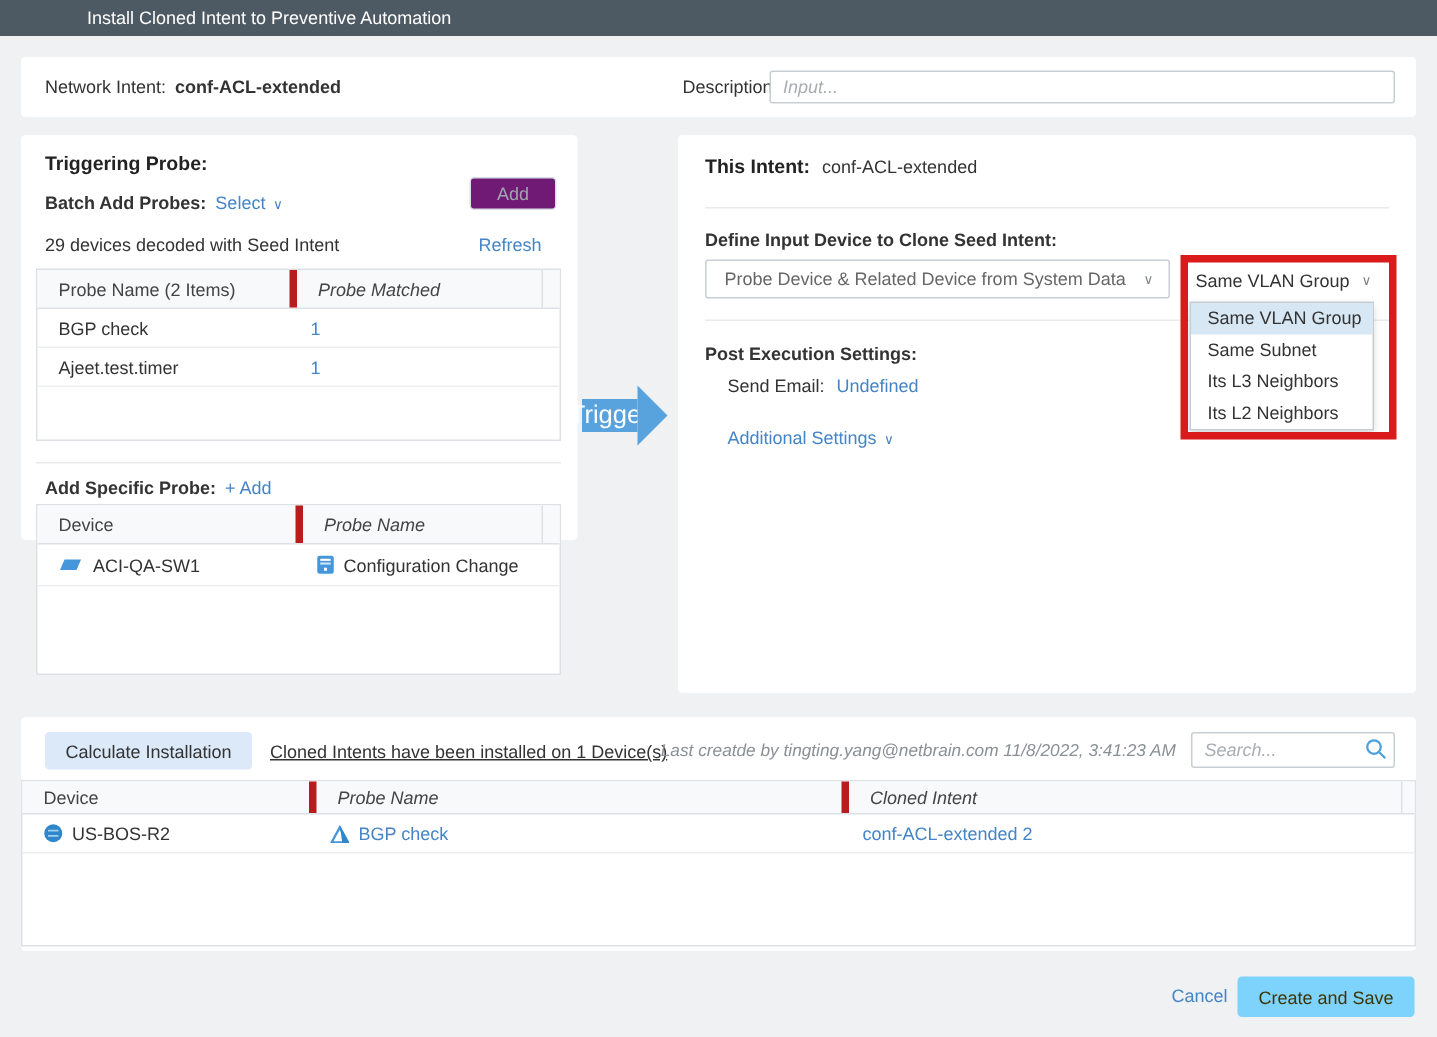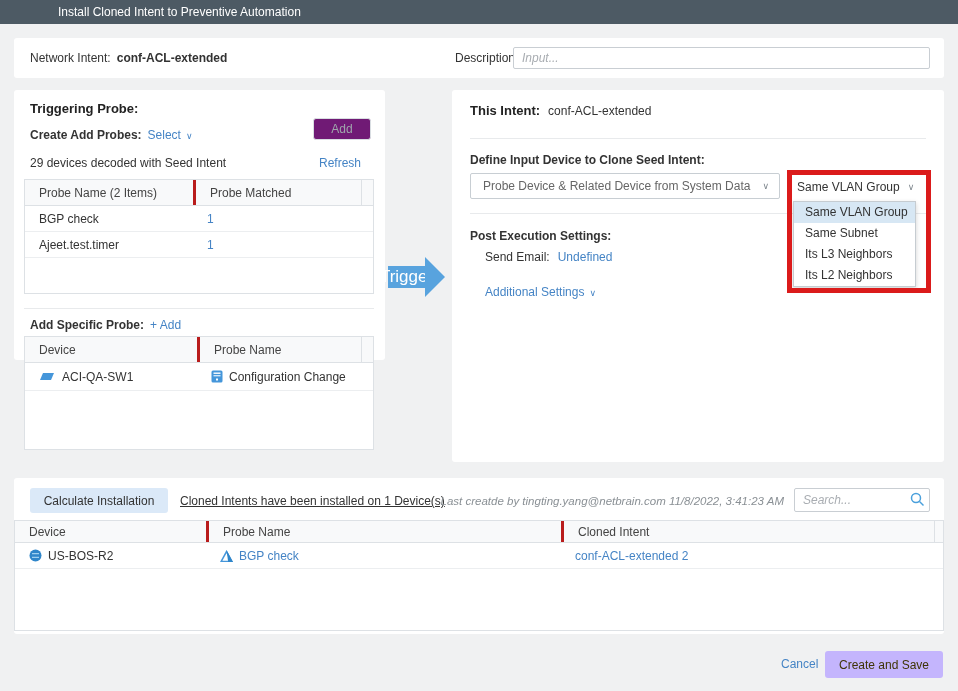--- a/index.html
+++ b/index.html
@@ -22,31 +22,31 @@
   .sec-title { font-weight:bold; font-size:13px; color:#222; }
   .link { color:#4584c5; cursor:pointer; }
   .chev { font-size:9px; margin-left:5px; }
   .chev.gray { color:#7d858c; }
   .divider { position:absolute; height:1px; background:#e8eaec; }
 
   
   .tbl { position:absolute; border:1px solid #dde1e5; box-sizing:border-box; background:#fff; }
   .thead { display:flex; background:#f8f9fa; border-bottom:1px solid #dde1e5; box-sizing:border-box; color:#444; }
   .th { display:flex; align-items:center; padding-left:14px; box-sizing:border-box; height:100%; }
-  .th.sep { border-left:3px solid #b91c1c; }
+  .th.sep { border-left:5px solid #b91c1c;font-style:italic; }
   .strip { margin-left:auto; border-left:1px solid #dde1e5; height:100%; box-sizing:border-box; }
   .tr { display:flex; align-items:center; border-bottom:1px solid #ecueef0; border-bottom:1px solid #eceef0; box-sizing:border-box; }
   .td { display:flex; align-items:center; padding-left:14px; box-sizing:border-box; gap:6px; }
 
   
   .btn { display:flex; align-items:center; justify-content:center; border-radius:3px; cursor:pointer; box-sizing:border-box; }
   .btn-add { position:absolute; left:299px; top:28px; width:58px; height:22px;
              background:#701a75; border:1px solid #d9dee2; color:#9fa6ac; }
   .btn-calc { position:absolute; left:16px; top:10px; width:138px; height:25px; background:#dbe9f8; color:#333; }
-  .btn-yellow { position:absolute; left:825px; top:651px; width:118px; height:27px; background:#c4b5fd; color:#3f3406; }
+  .btn-yellow { position:absolute; left:825px; top:651px; width:118px; height:27px; background:#7dd3fc; color:#3f3406; }
   input { font-family:"Liberation Sans", sans-serif; font-size:12px; color:#333;
           border:1px solid #c9ced3; border-radius:2px; box-sizing:border-box; padding:3px 8px; outline:none; }
   input::placeholder { font-style:italic; color:#a9adb2; }
 
   .selbox { position:absolute; border:1px solid #c8ced3; border-radius:2px; background:#fff;
             display:flex; align-items:center; color:#666; box-sizing:border-box; cursor:pointer; }
   .selbox .sel-text { padding-left:12px; }
   .selbox .chev { margin-left:auto; margin-right:10px; }
 
   
@@ -88,21 +88,21 @@
     <span class="bold">conf-ACL-extended</span>
   </div>
   <span style="position:absolute; left:441px; top:0; height:40px; display:flex; align-items:center;">Description:</span>
   <input style="position: absolute; left: 499px; top: 9px; width: 417px; height: 22px;" placeholder="Input...">
 </div>
 
 <div class="card" style="left:14px; top:90px; width:371px; height:270px;">
   <div class="sec-title" style="position:absolute; left:16px; top:11px;">Triggering Probe:</div>
 
   <div style="position:absolute; left:16px; top:38px; display:flex; align-items:center; gap:6px;">
-    <span class="bold">Create Add Probes:</span>
+    <span class="bold">Batch Add Probes:</span>
     <span class="link">
       <span>Select</span><span class="chev">∨</span>
     </span>
   </div>
 
   <div class="btn btn-add">Add</div>
 
   <span style="position:absolute; left:16px; top:66px;">29 devices decoded with Seed Intent</span>
   <span class="link" style="position:absolute; right:24px; top:66px;">Refresh</span>
 

